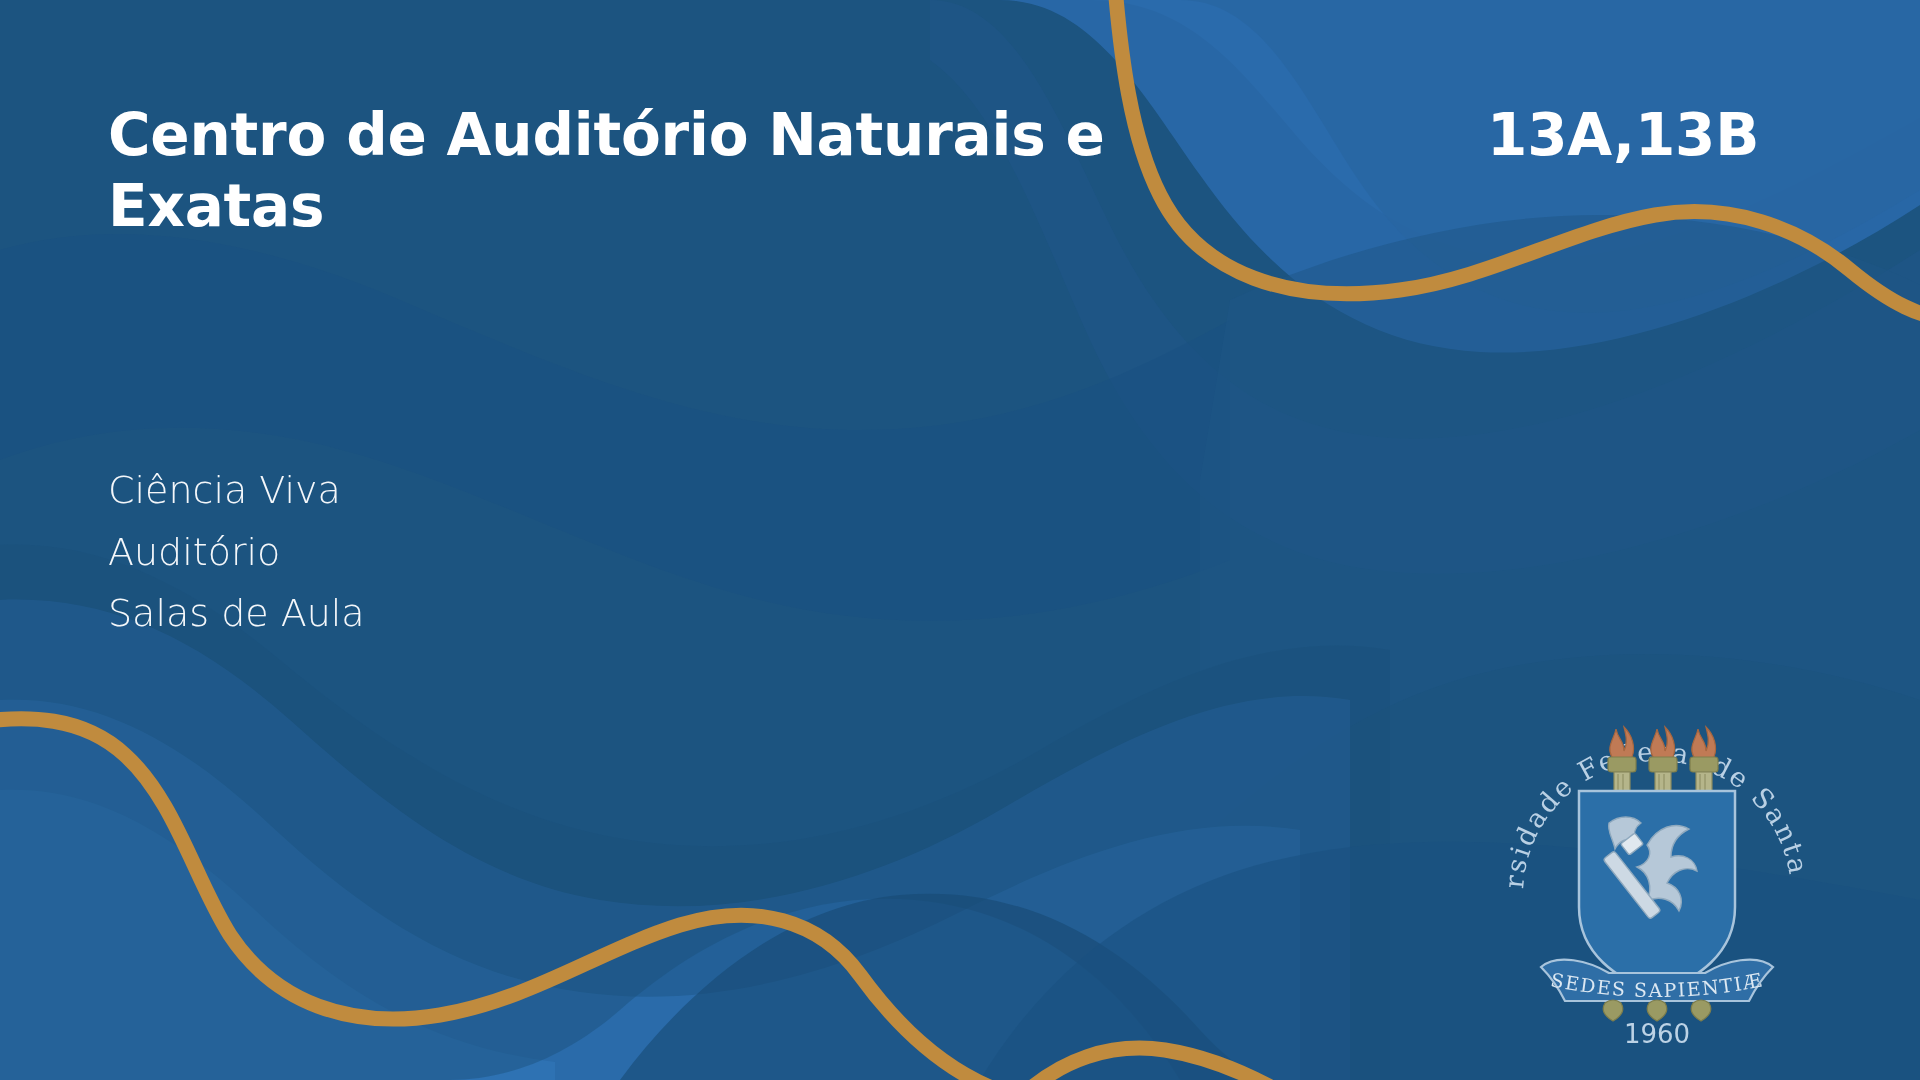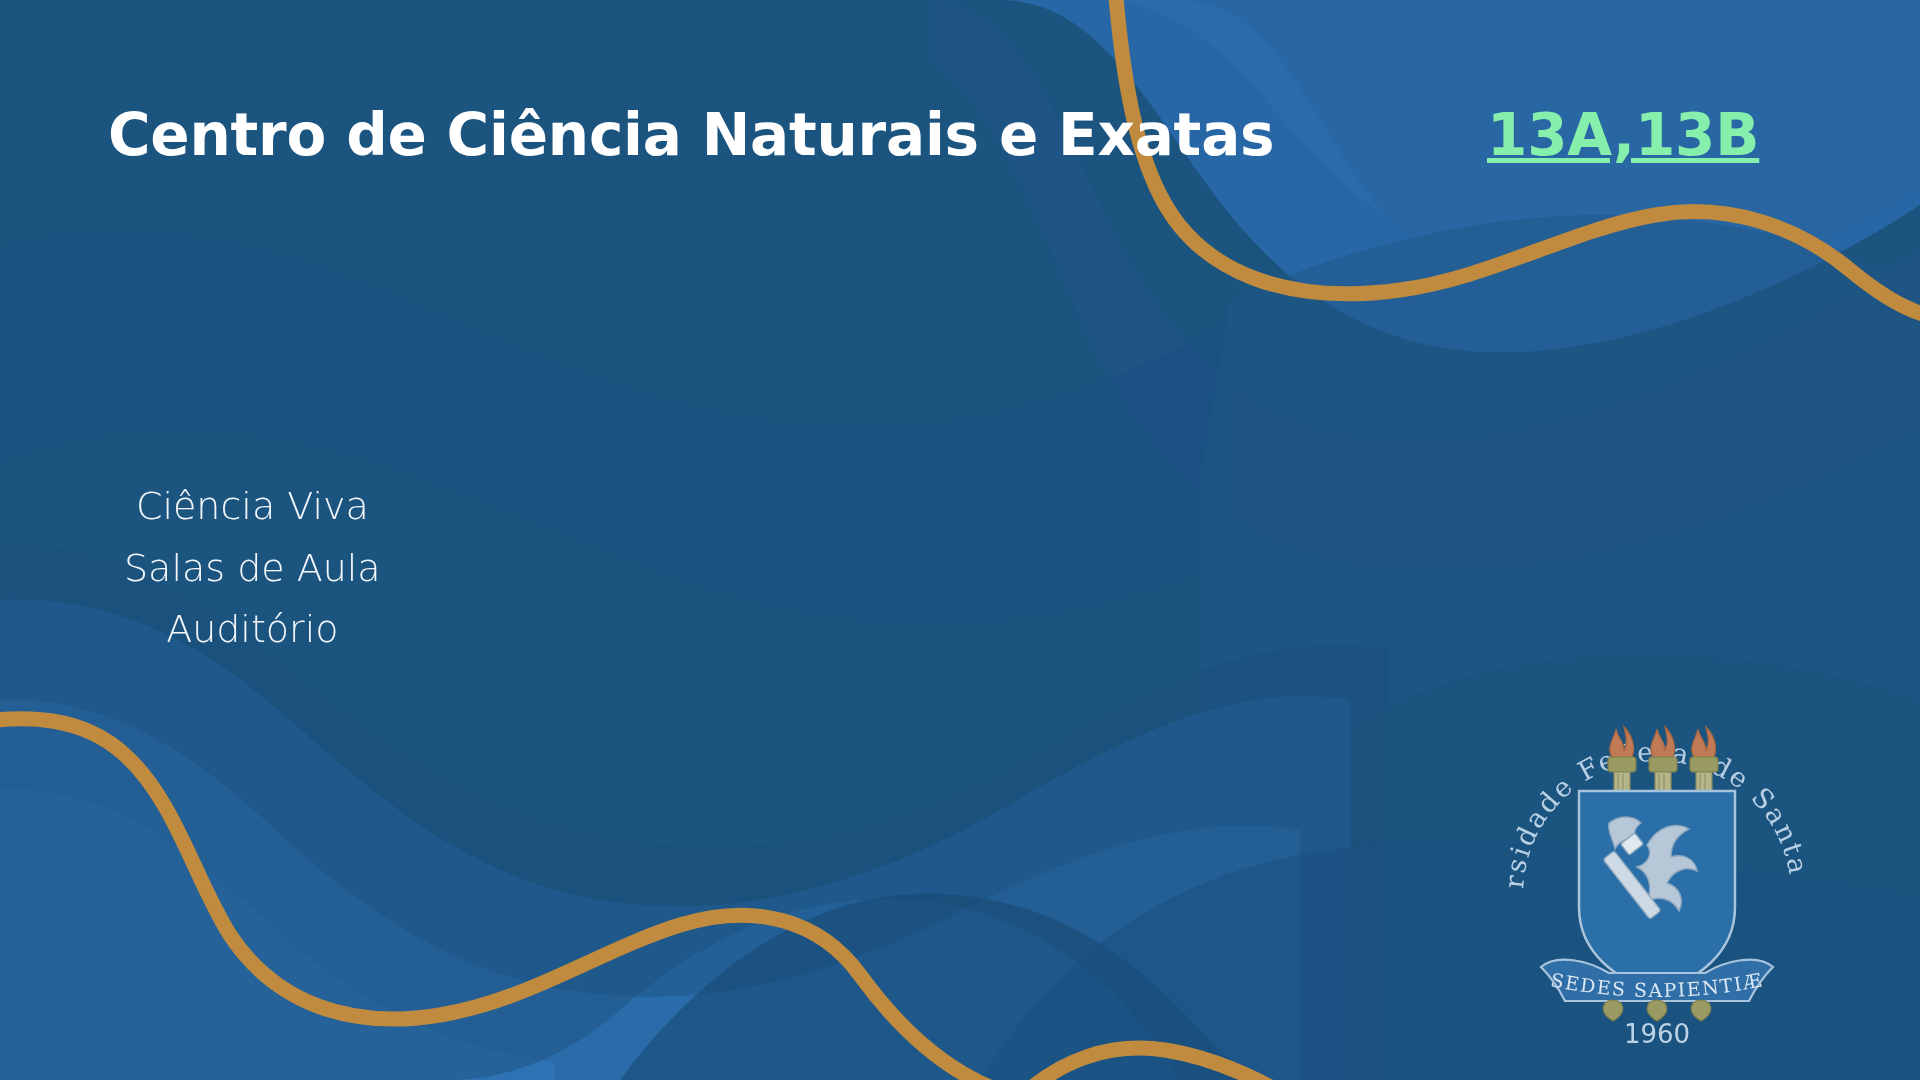--- a/index.html
+++ b/index.html
@@ -44,36 +44,34 @@
     max-width: 1180px;
   }
 
   #room-code {
     position: absolute;
     left: 1487px;
     top: 100px;
     font-size: 58px;
     line-height: 1.22;
     font-weight: 700;
-    color: #86efac;
+    color: #ffffff;
     letter-spacing: -0.2px;
     white-space: nowrap;
     z-index: 6;
-    text-decoration: underline;
   }
 
   #facility-list {
     position: absolute;
     left: 108px;
     top: 460px;
     z-index: 5;
     list-style: none;
-    margin: 16px;
+    margin: 0;
     padding: 0;
-    text-align: center;
   }
   #facility-list li {
     font-size: 38px;
     line-height: 1.62;
     font-weight: 300;
     color: #f4f7fa;
     white-space: nowrap;
   }
 
   
@@ -126,29 +124,29 @@
     <path d="M0,545 C100,540 190,585 280,660 C390,752 500,820 630,840 C780,863 920,820 1040,750 C1160,680 1270,630 1390,650 L1390,1080 L1180,1080 C1120,980 1030,910 915,900 C800,890 700,940 620,1010 C560,1062 500,1080 450,1080 L0,1080 Z" fill="#1a4f7a" opacity="0.45"></path>
     <path d="M620,1080 C690,985 790,905 900,895 C1020,884 1120,940 1200,1030 C1220,1052 1240,1068 1260,1080 Z" fill="#174a73" opacity="0.6"></path>
     <path d="M980,1080 C1040,980 1130,905 1240,870 C1400,820 1600,840 1920,900 L1920,1080 Z" fill="#1a5180" opacity="0.55"></path>
 
     <path d="M1113,-40 C1120,60 1132,140 1160,195 C1200,275 1290,305 1400,290 C1490,278 1570,230 1655,215 C1730,202 1800,228 1850,270 C1890,303 1920,318 1960,322" fill="none" stroke="#c08b3e" stroke-width="15" stroke-linecap="round"></path>
     <path d="M-40,725 C30,712 85,718 125,755 C175,800 195,880 230,935 C275,1003 350,1030 440,1015 C530,1000 600,950 680,925 C755,902 820,920 860,975 C905,1037 960,1085 1030,1100" fill="none" stroke="#c08b3e" stroke-width="15" stroke-linecap="round"></path>
     <path d="M1020,1098 C1060,1060 1110,1042 1165,1050 C1210,1057 1250,1075 1285,1095" fill="none" stroke="#c08b3e" stroke-width="15" stroke-linecap="round"></path>
   </svg>
 
   <div id="title-block">
-    <h1 id="slide-title">Centro de Ciência Naturais e Exatas</h1>
+    <h1 id="slide-title">Centro de Auditório Naturais e Exatas</h1>
   </div>
 
   <div id="room-code">13A,13B</div>
 
   <ul id="facility-list">
     <li>Ciência Viva</li>
+    <li>Auditório</li>
     <li>Salas de Aula</li>
-    <li>Auditório</li>
   </ul>
 
   <div id="ufsm-logo">
     <svg viewBox="0 0 320 350" aria-hidden="true">
       <defs>
         <path id="ringPath" d="M 26,200 A 134,134 0 1 1 294,200"></path>
         <path id="bannerPath" d="M 58,292 Q 160,312 262,292"></path>
       </defs>
 
       <text font-size="27" fill="#b9d0e4" font-family="'DejaVu Serif', 'Liberation Serif', serif" letter-spacing="2.2">

